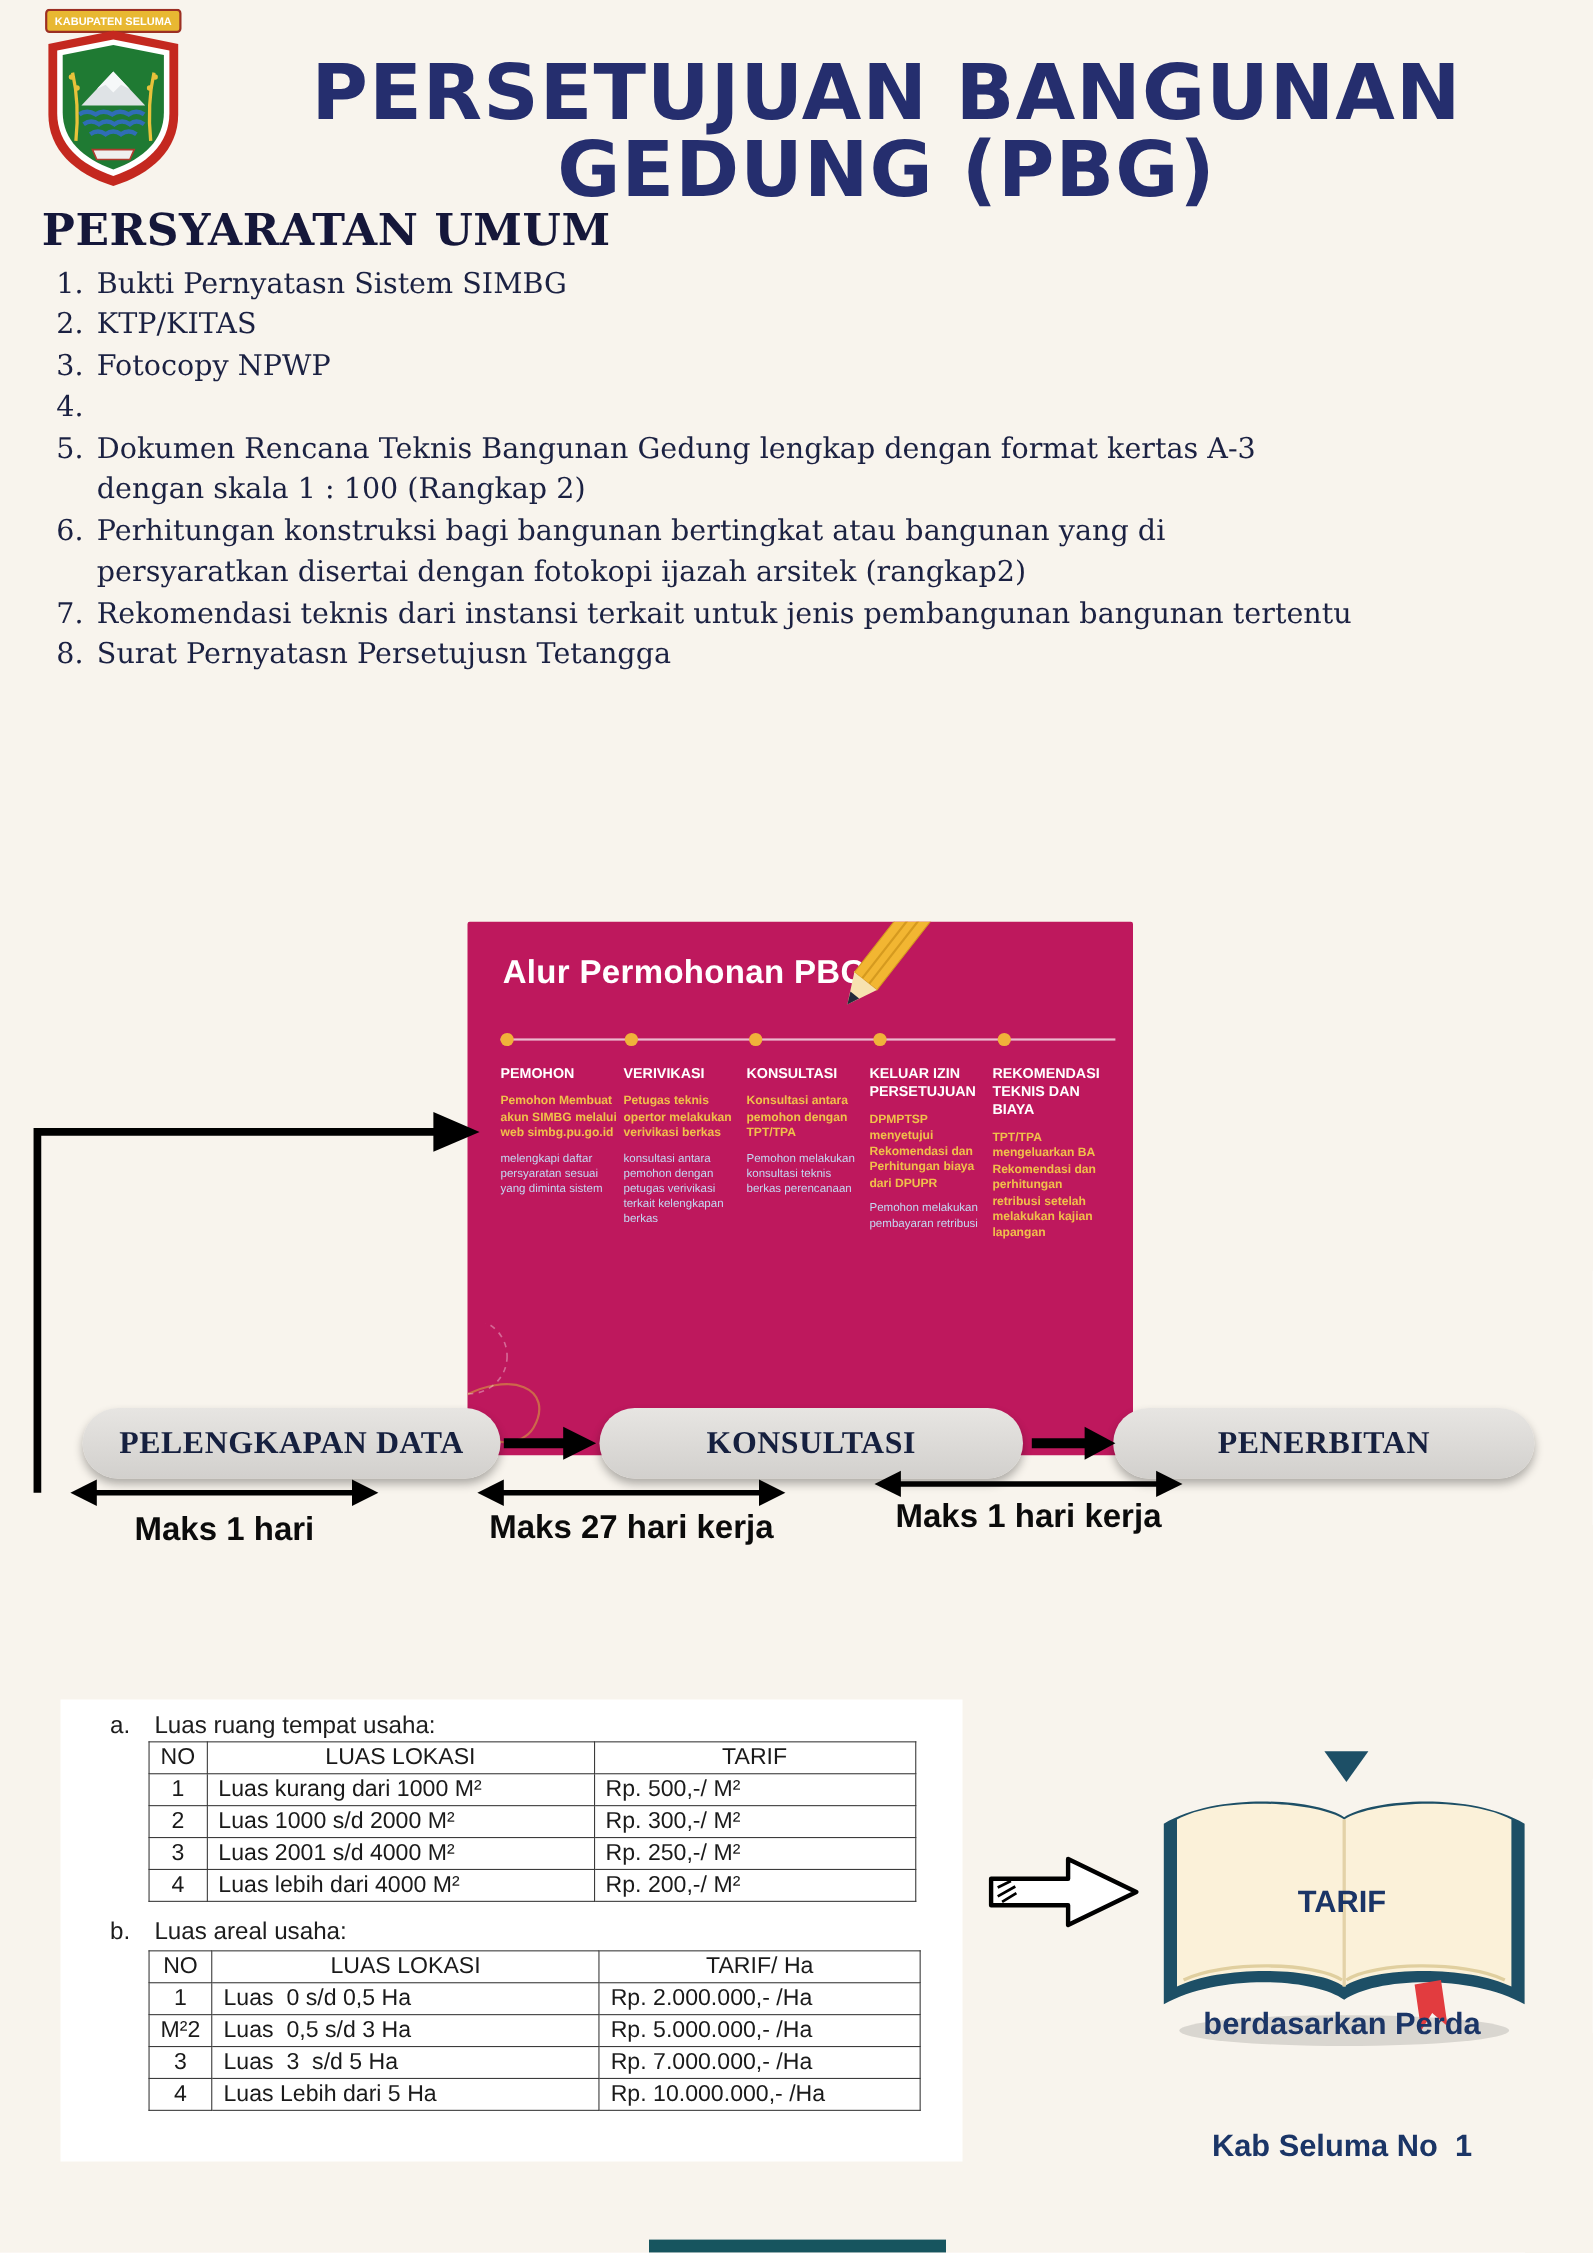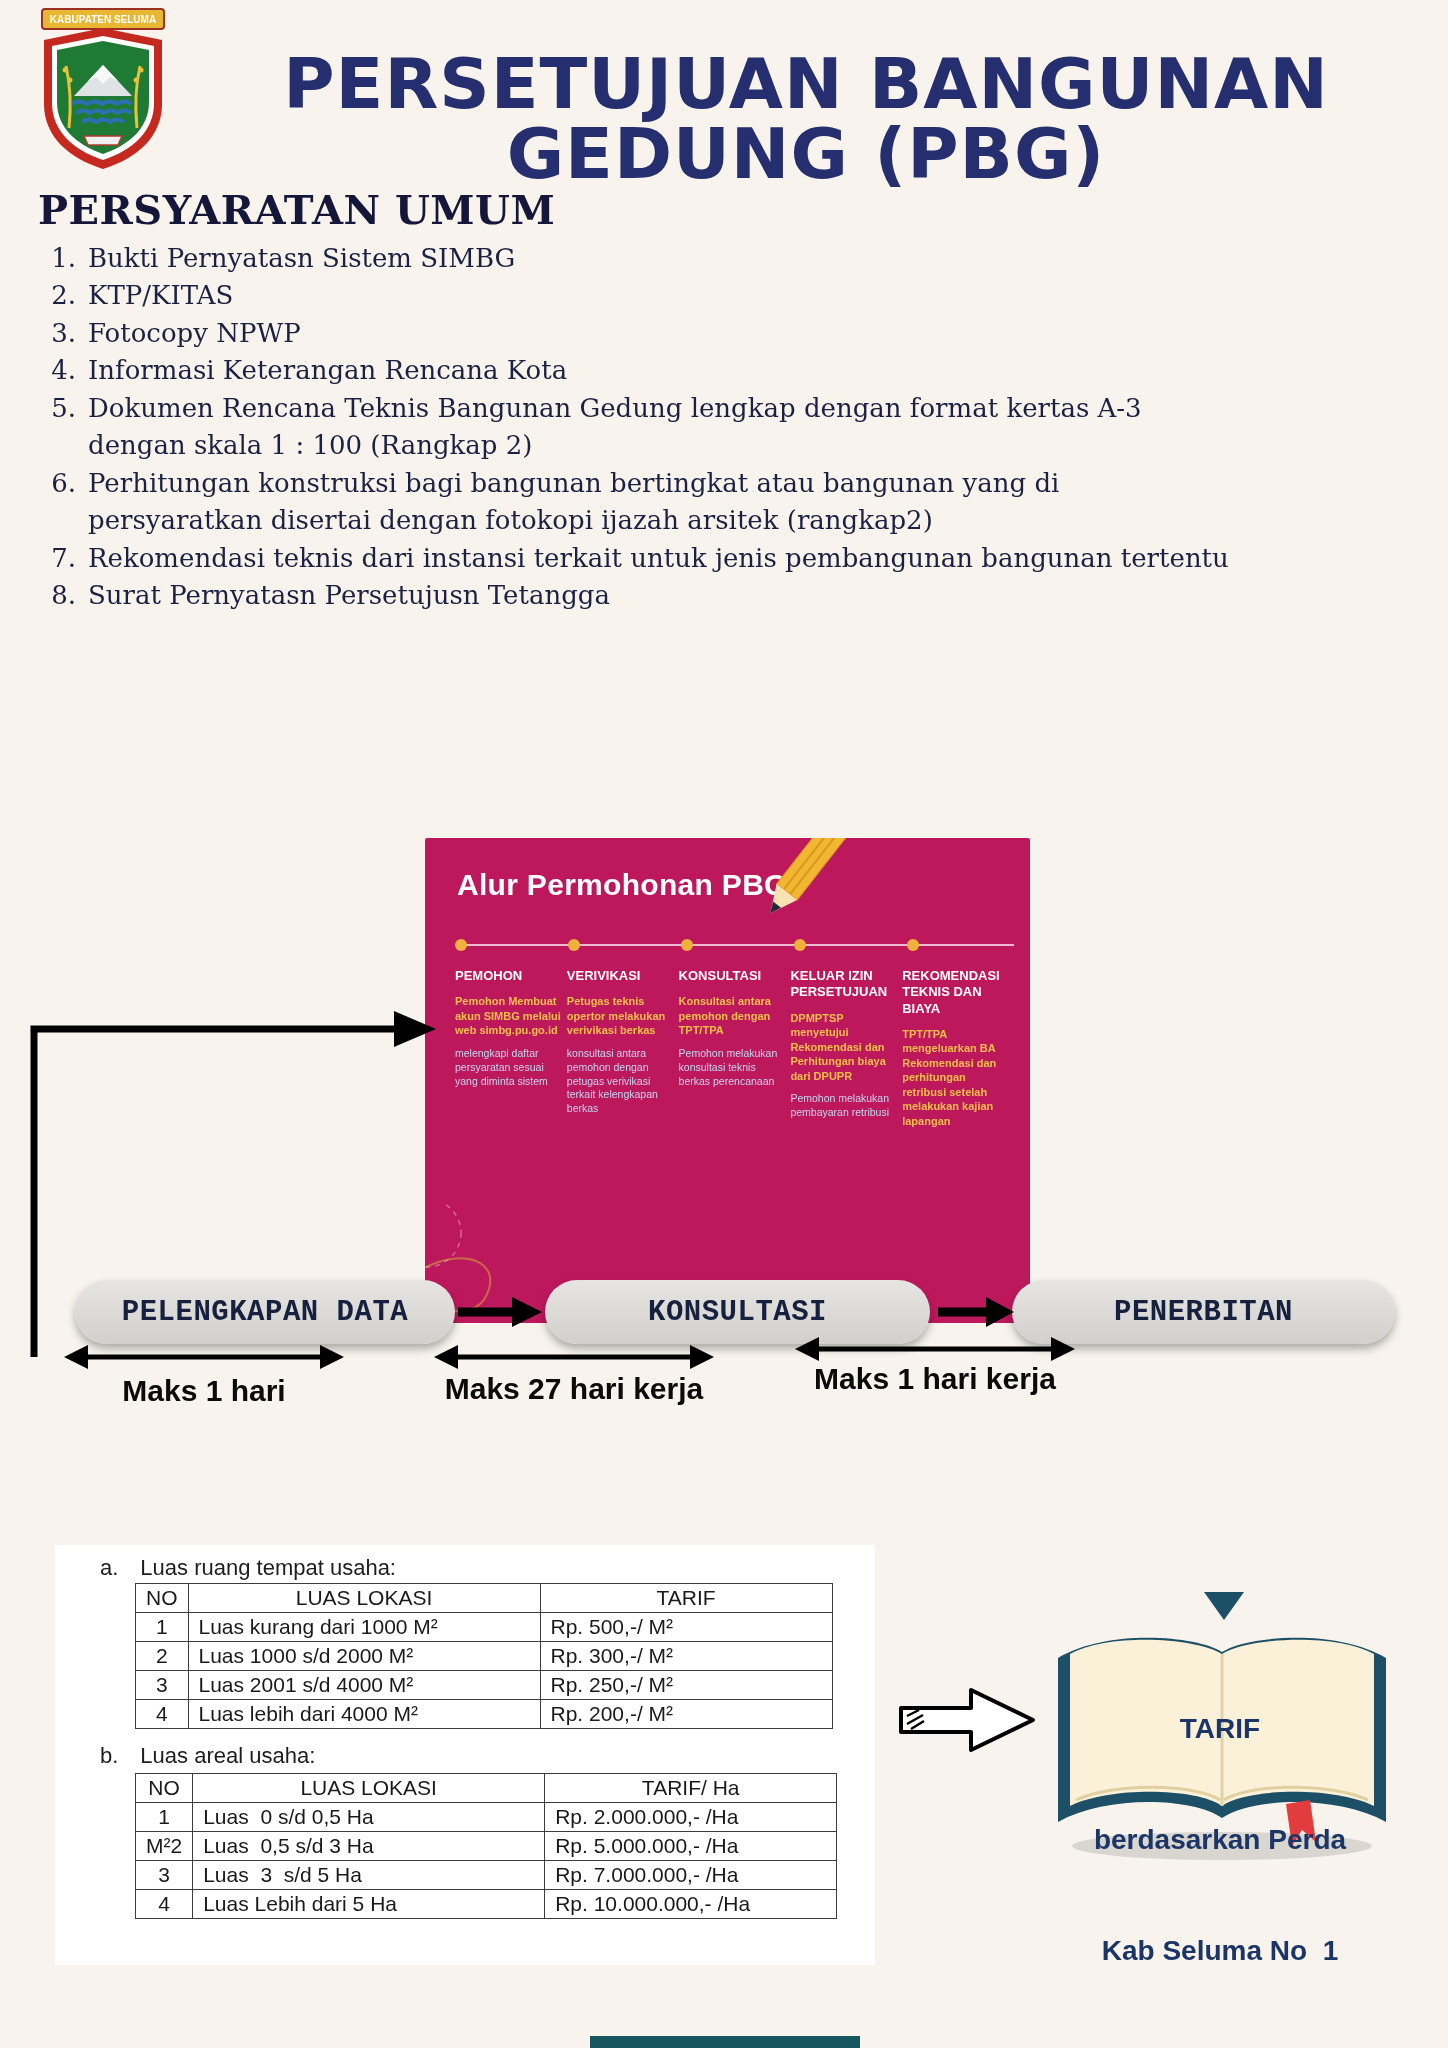--- a/index.html
+++ b/index.html
@@ -36,21 +36,21 @@
   .flow-secondary { font-size:10.5px; color:#c3d7f2; line-height:1.32; }
   .card-doodle { position:absolute; left:0; bottom:0; }
 
   
   .abs-svg { position:absolute; }
 
   
   .pill { position:absolute; height:64px; border-radius:40px;
           background:linear-gradient(#e7e5e2,#d2d0cd); box-shadow:0 5px 9px rgba(0,0,0,.3);
           display:flex; align-items:center; justify-content:center;
-          font-family:Liberation Mono, monospace; font-weight:bold; font-size:29px;
+          font-family:Liberation Serif, serif; font-weight:bold; font-size:29px;
           color:#16203f; letter-spacing:.5px; }
   .pill-1 { left:75px; top:1280px; width:380px; }
   .pill-2 { left:545px; top:1280px; width:385px; }
   .pill-3 { left:1012px; top:1280px; width:383px; }
 
   .duration { position:absolute; width:284px; text-align:center; font-weight:bold;
               font-size:30px; color:#0b0b0b; }
   .dur-1 { left:62px; top:1374px; }
   .dur-2 { left:432px; top:1372px; }
   .dur-3 { left:793px; top:1362px; }
@@ -118,21 +118,20 @@
     <li class="req-item">
       <span class="req-num">2.</span>
       <span class="req-text">KTP/KITAS</span>
       </li>
     <li class="req-item">
       <span class="req-num">3.</span>
       <span class="req-text">Fotocopy NPWP</span>
       </li>
     <li class="req-item">
       <span class="req-num">4.</span>
-      <span class="req-text">Informasi Keterangan Rencana Kota</span>
       </li>
     <li class="req-item">
       <span class="req-num">5.</span>
       <span class="req-text">Dokumen Rencana Teknis Bangunan Gedung lengkap dengan format kertas A-3 dengan skala 1 : 100 (Rangkap 2)</span>
       </li>
     <li class="req-item">
       <span class="req-num">6.</span>
       <span class="req-text">Perhitungan konstruksi bagi bangunan bertingkat atau bangunan yang di persyaratkan disertai dengan fotokopi ijazah arsitek (rangkap2)</span>
       </li>
     <li class="req-item">

